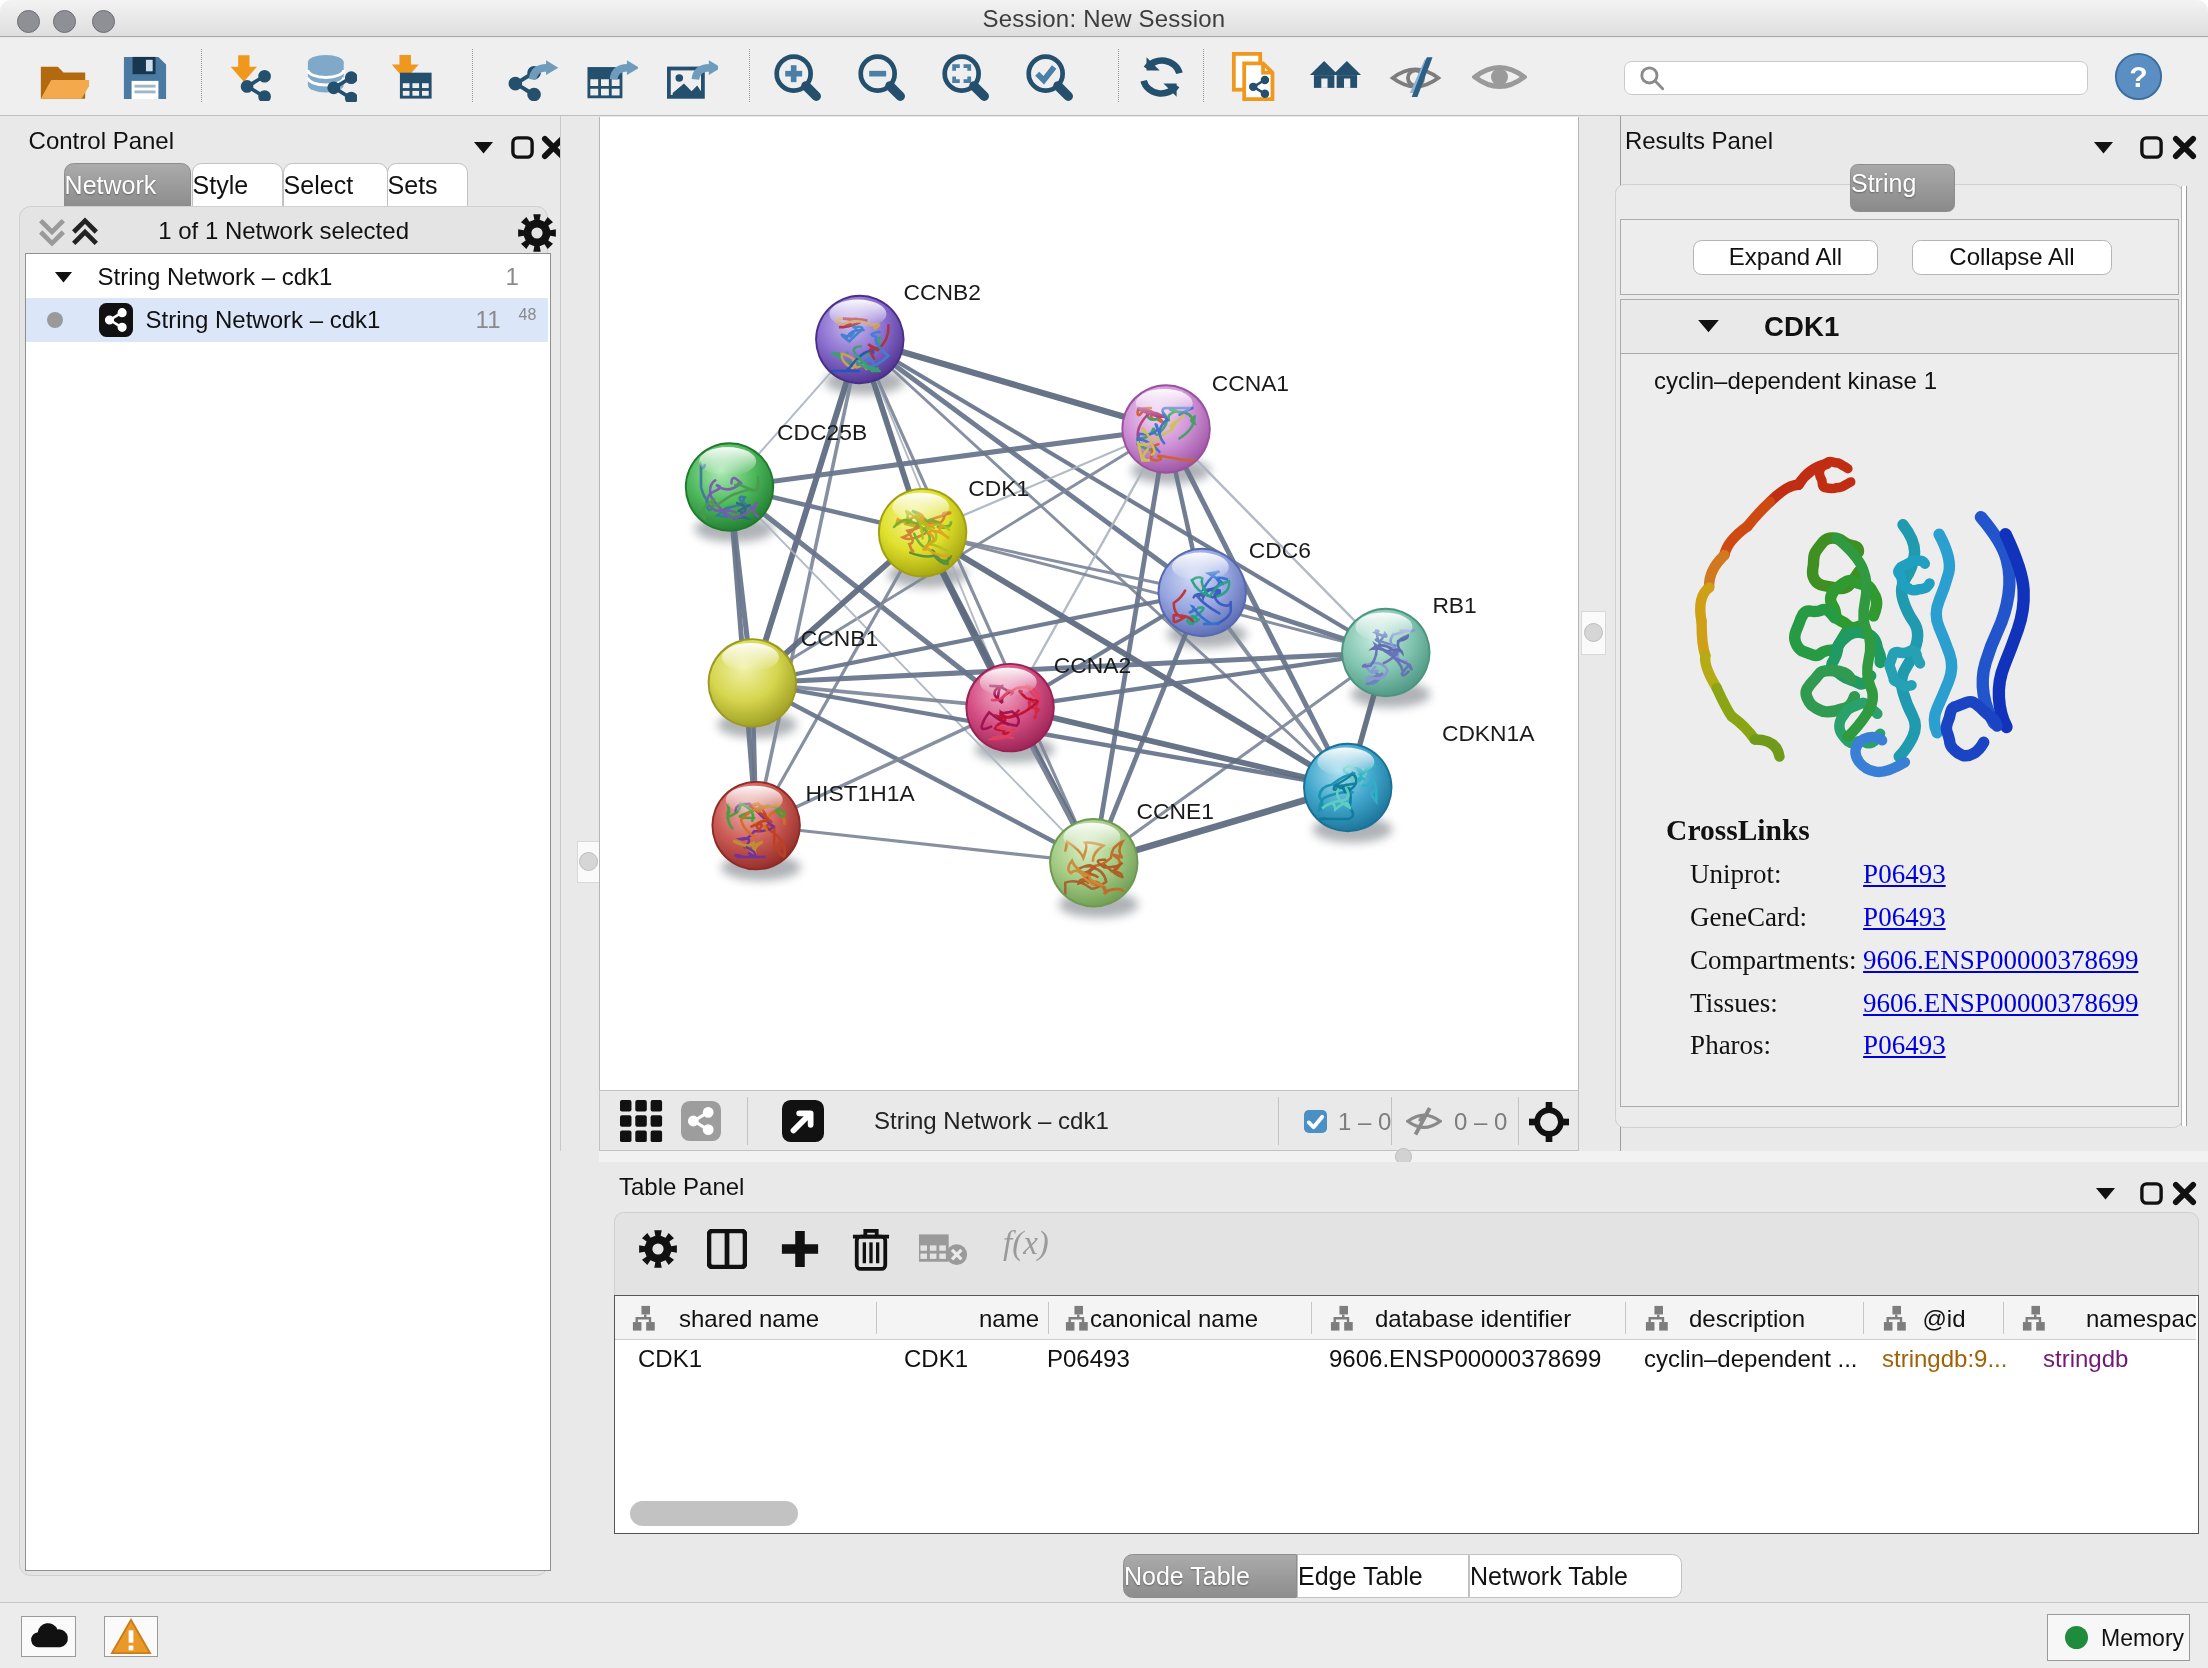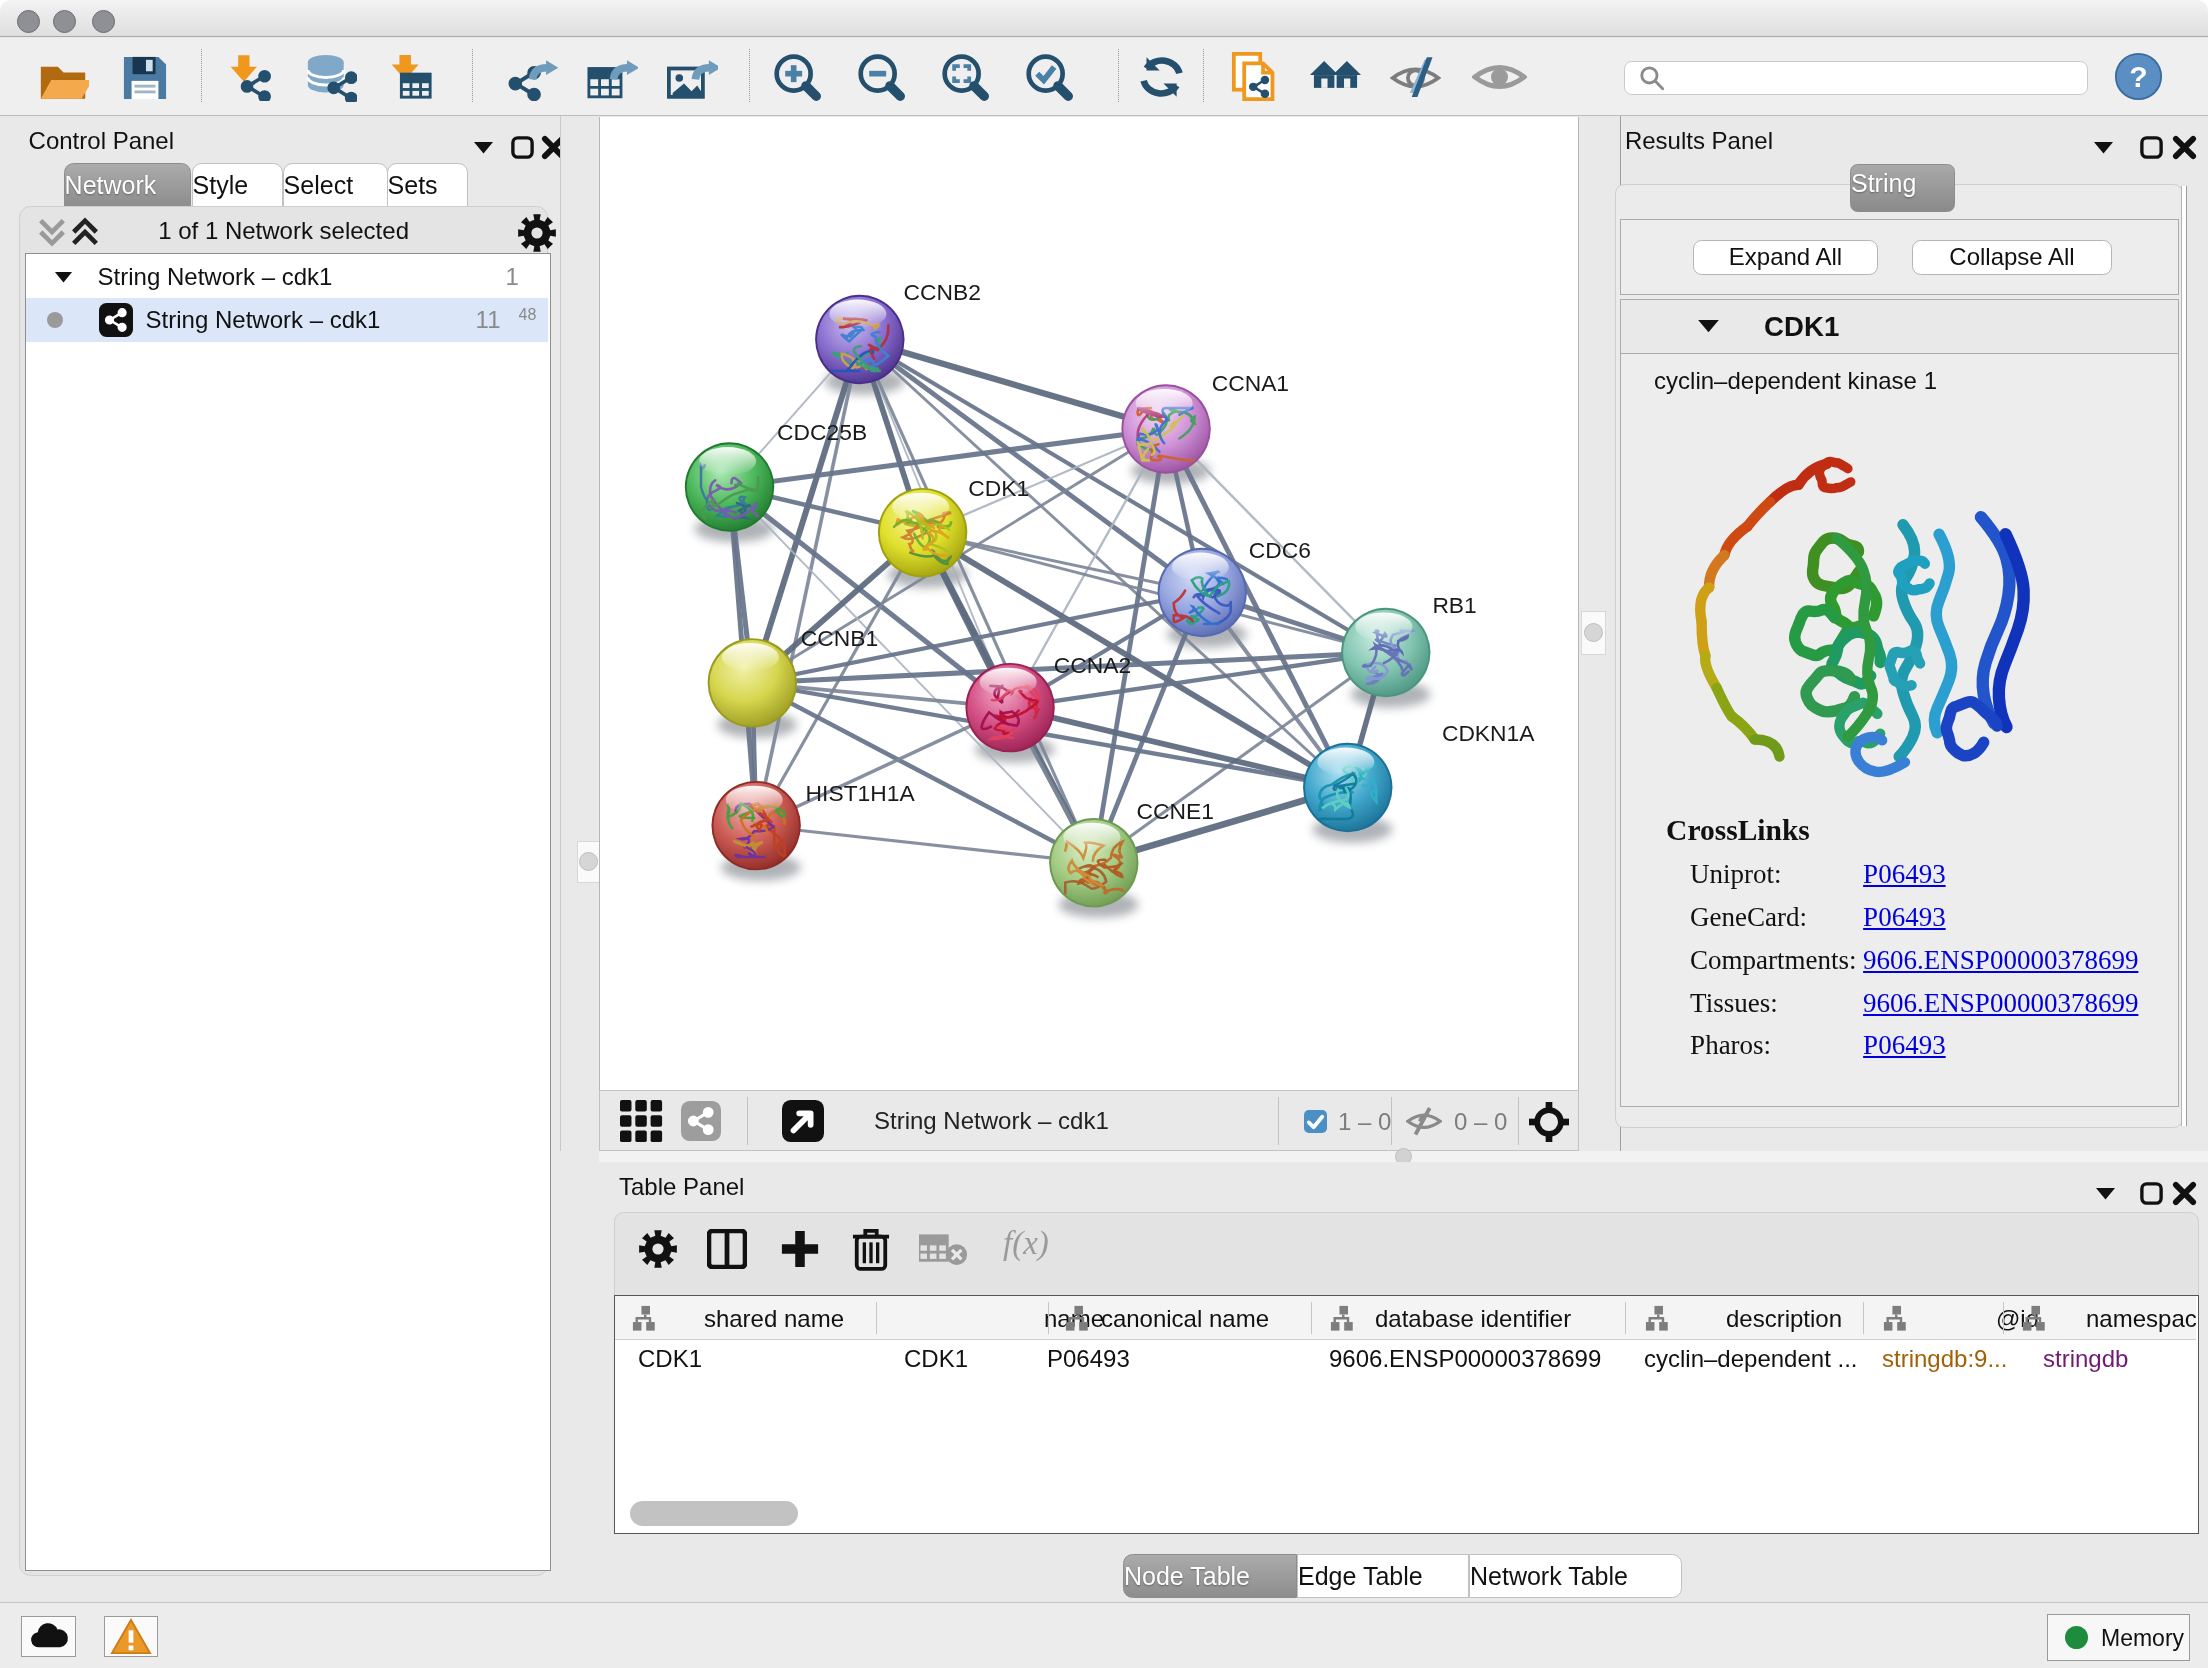--- a/index.html
+++ b/index.html
@@ -19,29 +19,30 @@
 .tsep{position:absolute;top:11.4px;height:53px;width:0;border-left:1.9px dotted #9a9a9a}
 .searchbox{position:absolute;left:1624px;top:23px;width:464px;height:34px;background:#fff;
  border:1.9px solid #c9c9c9;border-radius:7.6px}
 .panel-title{font-size:24px;color:#111}
 .tab{position:absolute;top:0;height:44px;border:1px solid #c1c1c1;background:#fff;
  color:#111;font-size:25px;text-align:left;line-height:42px;border-radius:9.5px 9.5px 0 0}
 .tab.sel{background:linear-gradient(#ababab,#8d8d8d);color:#fff;border-color:#8d8d8d;
  text-shadow:0 1px 1.9px rgba(0,0,0,.35)}
 .btn{position:absolute;background:#fff;border:1.9px solid #b5b5b5;border-radius:8.6px;
  font-size:24px;color:#111;text-align:center}
-.hc{position:absolute;font-size:24px;color:#111;text-align:right;white-space:nowrap}
+.hc{position:absolute;font-size:24px;color:#111;text-align:center;white-space:nowrap}
 .gray-grad{background:linear-gradient(#a9a9a9,#8a8a8a);color:#fff;
  text-shadow:0 1px 1.9px rgba(0,0,0,.35)}
 </style></head><body>
 <div class="abs" style="left:0;top:0;width:2208px;height:15px;background:#fff"></div>
 <div class="titlebar">
 <div class="tl" style="left:17px"></div>
 <div class="tl" style="left:53px"></div>
 <div class="tl" style="left:92px"></div>
+<div class="wtitle">Session: New Session</div>
   </div>
 <div class="toolbar">
 <div class="tbi" style="left:38px;top:17px">
       <svg width="51" height="48" viewBox="0 0 54 50" style="">
         <path d="M3 12 L21 12 L27 18 L50 18 L50 46 L3 46 Z" fill="#b26a10"></path>
         <path d="M3 46 L14 26 L58 26 L46 46 Z" fill="#f4a94c"></path>
       </svg>
     </div>
 <div class="tbi" style="left:122px;top:17px">
       <svg width="46" height="46" viewBox="0 0 48 48" style="">

